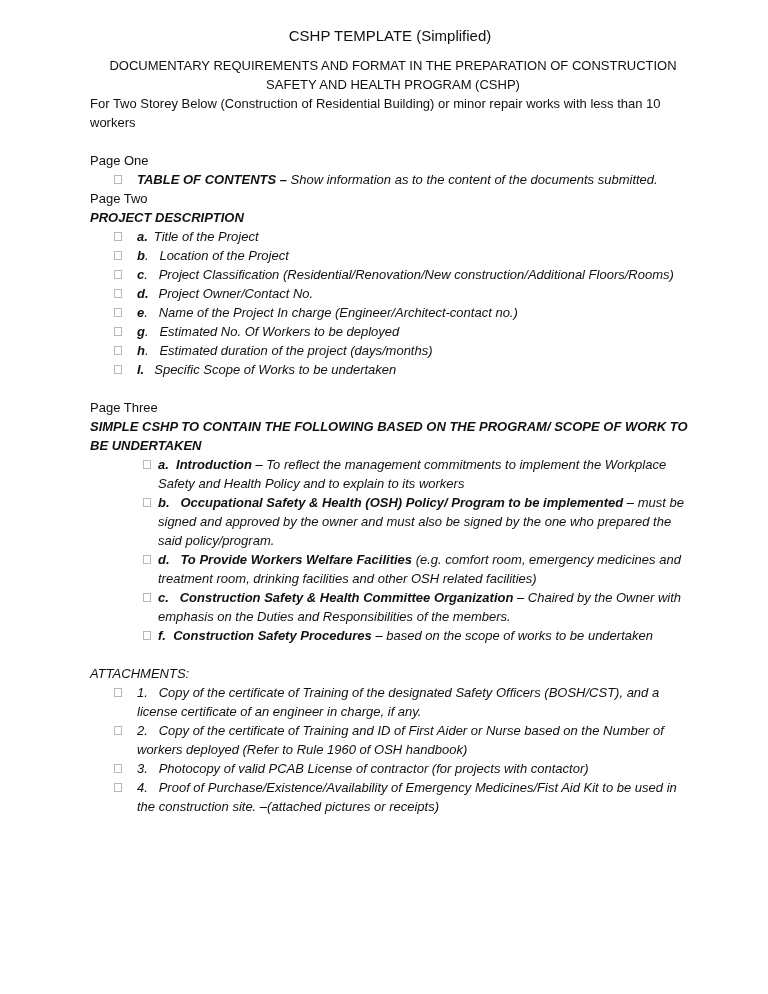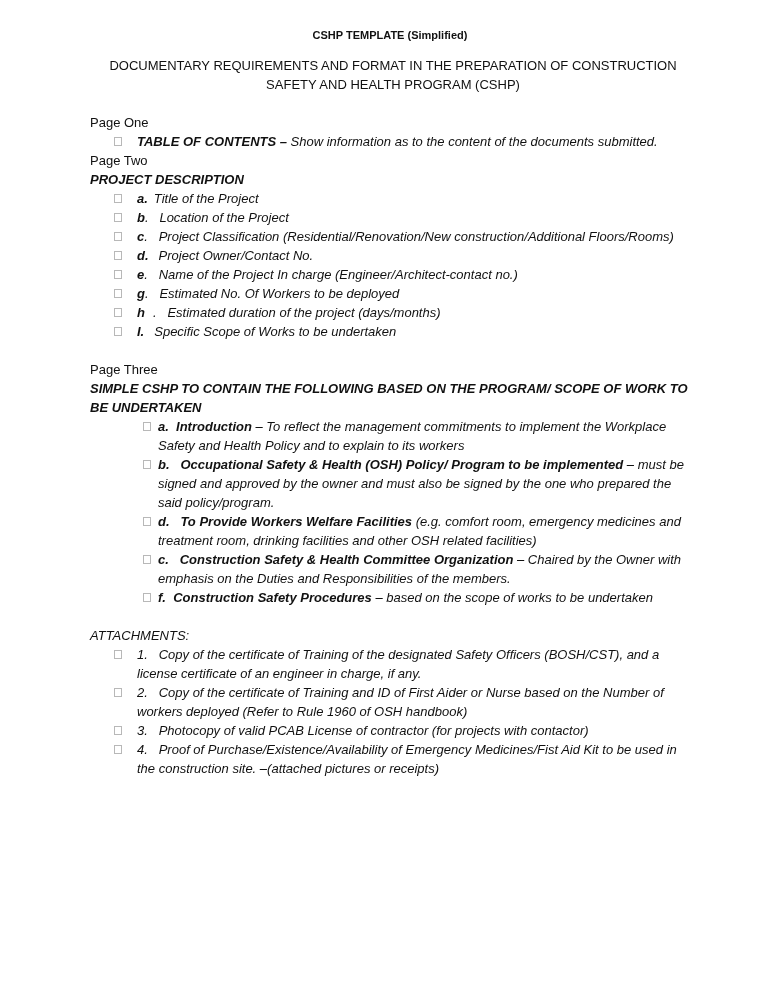--- a/index.html
+++ b/index.html
@@ -7,21 +7,21 @@
     width: 768px; height: 994px; position: relative; overflow: hidden;
     font-family: "Liberation Sans", sans-serif; color: #111111;
   }
   .doc {
     position: absolute; left: 90px; top: 26px; width: 600px;
     font-size: 13px; line-height: 19px;
   }
   .center { text-align: center; }
   .bold { font-weight: bold; }
   .italic { font-style: italic; }
-  .h-title { font-weight: bold; font-size: 11px; }
+  .h-title { font-weight: normal; font-size: 15px; }
   .para { margin: 0; }
   .gap { height: 19px; }
   .item { position: relative; }
   .bullet {
     position: absolute; top: 5px; width: 8px; height: 9px;
     border: 1px solid #b8b8b8; box-sizing: border-box; background: #fff;
   }
   
   .l1 { padding-left: 47px; }
   .l1 .bullet { left: 24px; }
@@ -32,20 +32,21 @@
   .sp { display: inline-block; width: 6px; }
   .sp2 { display: inline-block; width: 10px; }
 </style>
 </head>
 <body>
 
 <div class="doc">
 
   <div class="para center h-title">CSHP TEMPLATE (Simplified)</div>
   <div class="para center" style="padding:0 0; margin-left:-6px; margin-right:-12px;margin-top:11px;">DOCUMENTARY REQUIREMENTS AND FORMAT IN THE PREPARATION OF CONSTRUCTION SAFETY AND HEALTH PROGRAM (CSHP)</div>
+  <div class="para">For Two Storey Below (Construction of Residential Building) or minor repair works with less than 10 workers</div>
   <div class="gap"></div>
 
   <div class="para">Page One</div>
   <div class="item l1">
     <span class="bullet"></span>
     <span class="lbl">TABLE OF CONTENTS –</span><span class="italic"> Show information as to the content of the documents submitted.</span>
   </div>
 
   <div class="para">Page Two</div>
   <div class="para bold italic">PROJECT DESCRIPTION</div>
@@ -69,21 +70,21 @@
   <div class="item l1">
     <span class="bullet"></span>
     <span class="lbl">e</span><span class="italic" style="white-space:pre-wrap;">.   Name of the Project In charge (Engineer/Architect-contact no.)</span>
   </div>
   <div class="item l1">
     <span class="bullet"></span>
     <span class="lbl">g</span><span class="italic" style="white-space:pre-wrap;">.   Estimated No. Of Workers to be deployed</span>
   </div>
   <div class="item l1">
     <span class="bullet"></span>
-    <span class="lbl">h</span><span class="italic" style="white-space:pre-wrap;margin-left:8px;">.   Estimated duration of the project (days/months)</span>
+    <span class="lbl">h</span><span class="italic" style="white-space:pre-wrap;">.   Estimated duration of the project (days/months)</span>
   </div>
   <div class="item l1">
     <span class="bullet"></span>
     <span class="lbl">I.</span><span class="sp2"></span><span class="italic">Specific Scope of Works to be undertaken</span>
   </div>
 
   <div class="gap"></div>
 
   <div class="para">Page Three</div>
   <div class="para bold italic">SIMPLE CSHP TO CONTAIN THE FOLLOWING BASED ON THE PROGRAM/ SCOPE OF WORK TO BE UNDERTAKEN</div>

